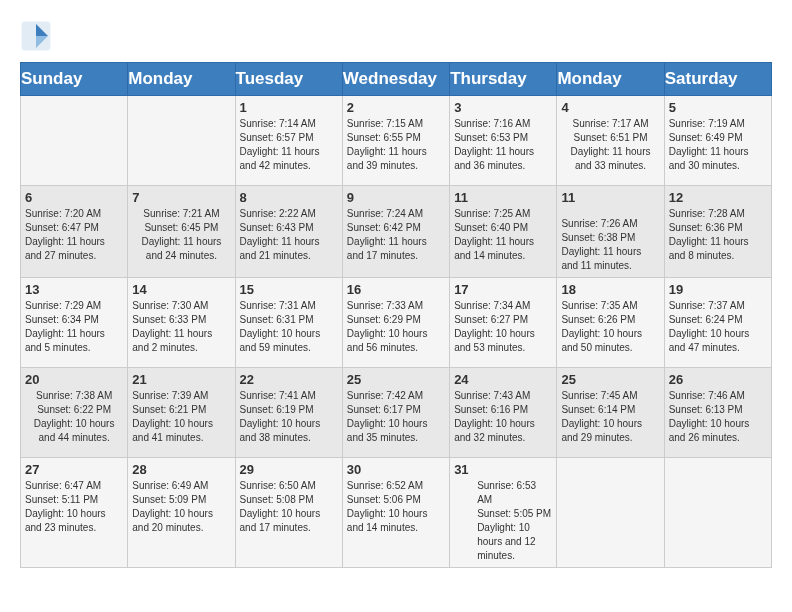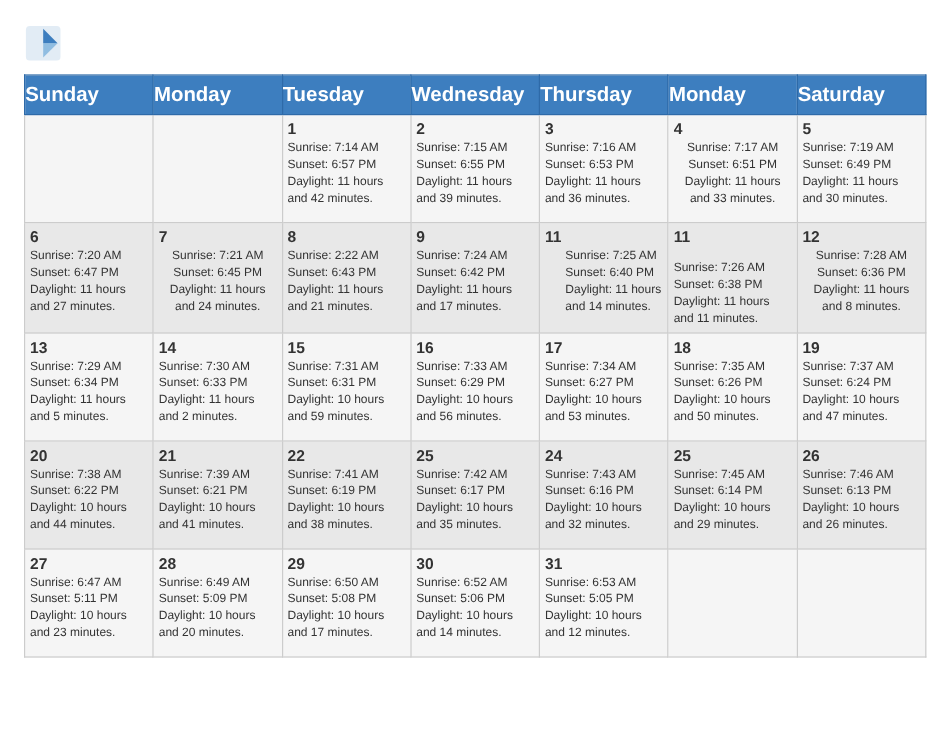--- a/index.html
+++ b/index.html
@@ -179,33 +179,33 @@
 Daylight: 11 hours and 21 minutes.</div>
         </td>
         <td>
           <span class="day-number">9</span>
           <div class="day-info" style="white-space: pre-line;">Sunrise: 7:24 AM
 Sunset: 6:42 PM
 Daylight: 11 hours and 17 minutes.</div>
         </td>
         <td>
           <span class="day-number">11</span>
-          <div class="day-info" style="white-space: pre-line; margin-left: 17px;">Sunrise: 7:25 AM
+          <div class="day-info" style="white-space: pre-line;">Sunrise: 7:25 AM
 Sunset: 6:40 PM
 Daylight: 11 hours and 14 minutes.</div>
         </td>
         <td>
           <span class="day-number">11</span>
           <div class="day-info" style="white-space: pre-line; margin-top: 12px;">Sunrise: 7:26 AM
 Sunset: 6:38 PM
 Daylight: 11 hours and 11 minutes.</div>
         </td>
         <td>
           <span class="day-number">12</span>
-          <div class="day-info" style="white-space: pre-line; text-align: center;">Sunrise: 7:28 AM
+          <div class="day-info" style="white-space: pre-line;">Sunrise: 7:28 AM
 Sunset: 6:36 PM
 Daylight: 11 hours and 8 minutes.</div>
         </td>
       </tr>
       <tr>
         <td>
           <span class="day-number">13</span>
           <div class="day-info" style="white-space: pre-line;">Sunrise: 7:29 AM
 Sunset: 6:34 PM
 Daylight: 11 hours and 5 minutes.</div>
@@ -243,21 +243,21 @@
         <td>
           <span class="day-number">19</span>
           <div class="day-info" style="white-space: pre-line;">Sunrise: 7:37 AM
 Sunset: 6:24 PM
 Daylight: 10 hours and 47 minutes.</div>
         </td>
       </tr>
       <tr>
         <td>
           <span class="day-number">20</span>
-          <div class="day-info" style="white-space: pre-line;">Sunrise: 7:38 AM
+          <div class="day-info" style="white-space: pre-line; text-align: center;">Sunrise: 7:38 AM
 Sunset: 6:22 PM
 Daylight: 10 hours and 44 minutes.</div>
         </td>
         <td>
           <span class="day-number">21</span>
           <div class="day-info" style="white-space: pre-line;">Sunrise: 7:39 AM
 Sunset: 6:21 PM
 Daylight: 10 hours and 41 minutes.</div>
         </td>
         <td>
@@ -311,21 +311,21 @@
 Daylight: 10 hours and 17 minutes.</div>
         </td>
         <td>
           <span class="day-number">30</span>
           <div class="day-info" style="white-space: pre-line;">Sunrise: 6:52 AM
 Sunset: 5:06 PM
 Daylight: 10 hours and 14 minutes.</div>
         </td>
         <td>
           <span class="day-number">31</span>
-          <div class="day-info" style="white-space: pre-line;">Sunrise: 6:53 AM
+          <div class="day-info" style="white-space: pre-line; margin-left: 23px;">Sunrise: 6:53 AM
 Sunset: 5:05 PM
 Daylight: 10 hours and 12 minutes.</div>
         </td>
         <td class="empty-cell"></td>
         <td class="empty-cell"></td>
       </tr>
     </tbody>
 </table>
 
 </body></html>

